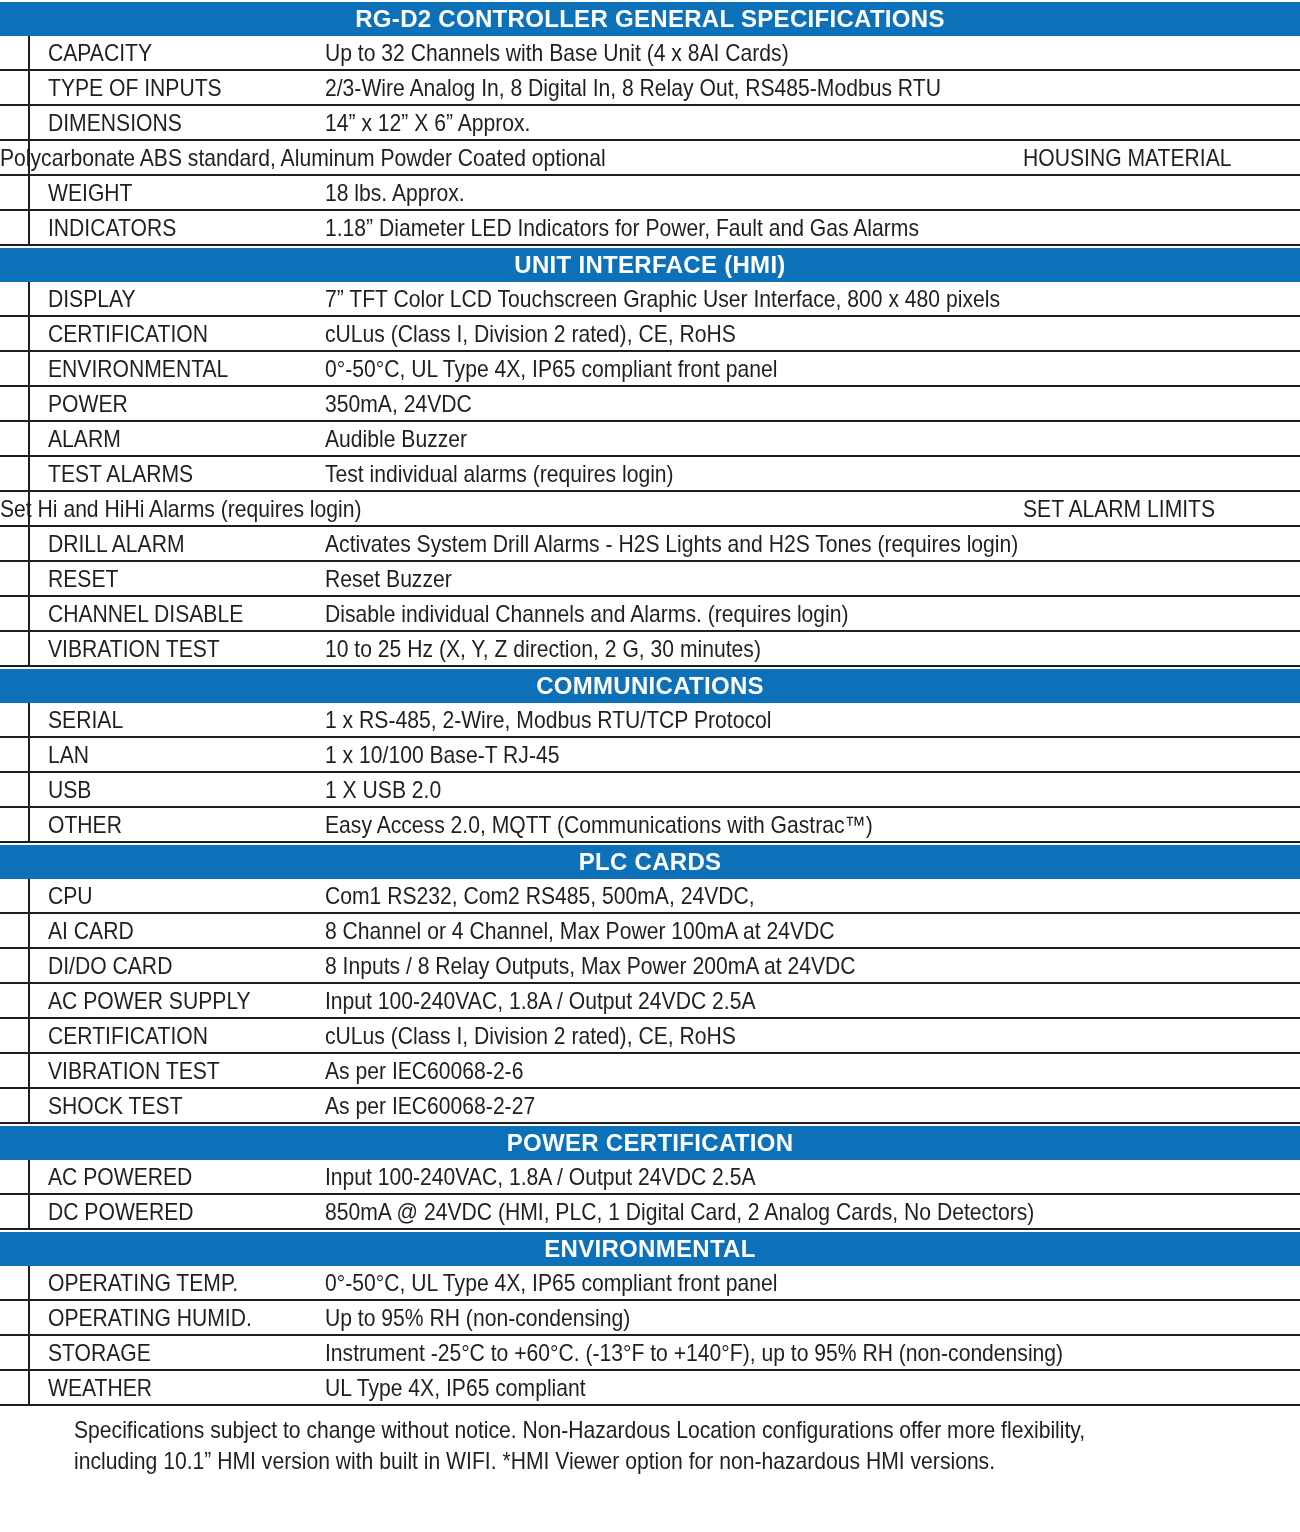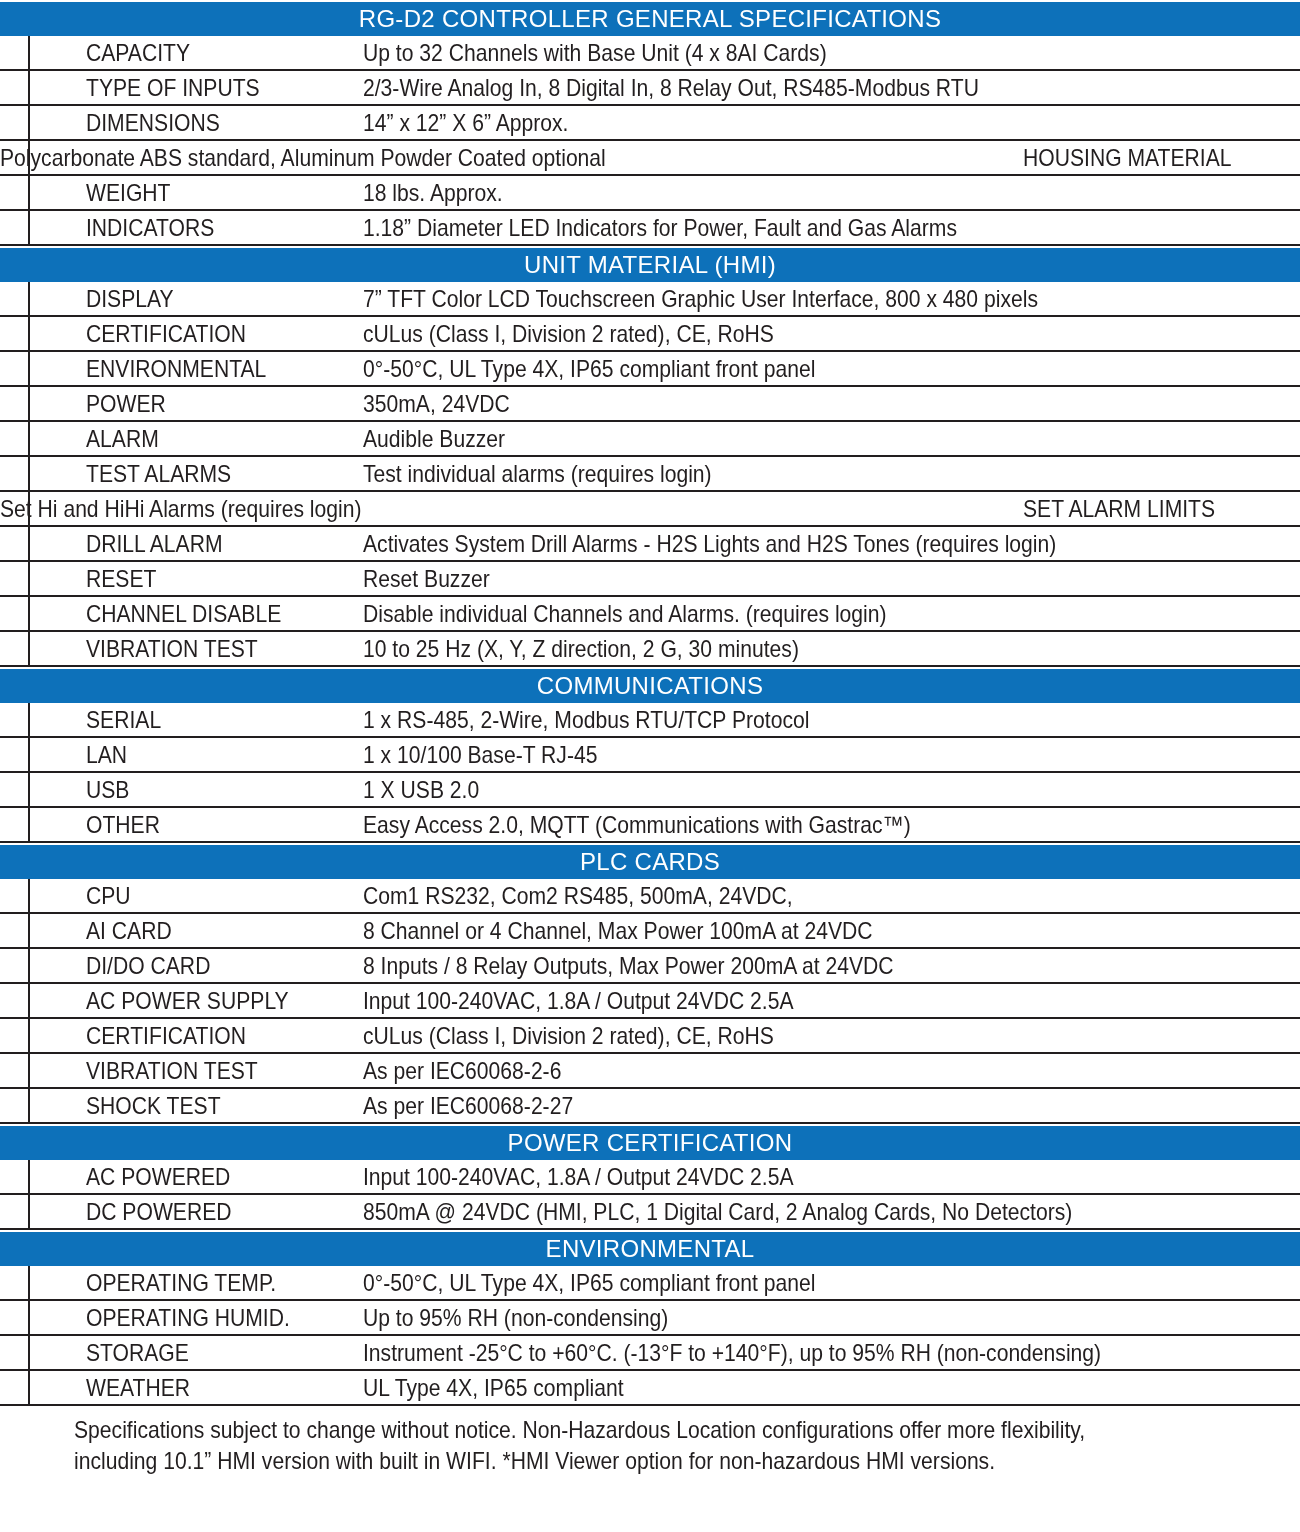--- a/index.html
+++ b/index.html
@@ -4,31 +4,31 @@
 <style>
   html,body{margin:0;padding:0;background:#ffffff;}
   body{width:1300px;height:1532px;overflow:hidden;font-family:"Liberation Sans",sans-serif;}
   .page{width:1300px;padding-top:2px;color:#221e1f;}
   .section-bar{
     height:34px;margin-top:2px;background:#0d71ba;
     display:flex;align-items:center;justify-content:center;
   }
   .section-bar.first{margin-top:0;}
   .section-title{
-    color:#ffffff;font-weight:normal;font-size:24px;letter-spacing:0.3px;white-space:nowrap;
+    color:#ffffff;font-weight:bold;font-size:24px;letter-spacing:0.3px;white-space:nowrap;
   }
   .row{
     height:33px;border-bottom:2px solid #221e1f;position:relative;
     display:flex;align-items:center;background:#ffffff;
   }
   .row::before{
     content:"";position:absolute;left:28px;top:0;bottom:0;width:2px;background:#221e1f;
   }
   .cell{overflow:visible;}
-  .cell.label{flex:none;width:277px;padding-left:86px;}
+  .cell.label{flex:none;width:277px;padding-left:48px;}
   .cell.value{flex:1;}
   .ctext{
     display:inline-block;font-size:24px;line-height:1;
     transform:scaleX(0.88);transform-origin:0 50%;white-space:nowrap;
   }
   .notes-block{padding:8px 0 0 74px;}
   .note-line{height:31px;display:flex;align-items:center;}
 </style>
 </head>
 <body>
@@ -55,21 +55,21 @@
     </div>
     <div class="row">
       <div class="cell label"><span class="ctext">WEIGHT</span></div>
       <div class="cell value"><span class="ctext">18 lbs. Approx.</span></div>
     </div>
     <div class="row">
       <div class="cell label"><span class="ctext">INDICATORS</span></div>
       <div class="cell value"><span class="ctext">1.18” Diameter LED Indicators for Power, Fault and Gas Alarms</span></div>
     </div>
     <div class="section-bar">
-      <span class="section-title">UNIT MATERIAL (HMI)</span>
+      <span class="section-title">UNIT INTERFACE (HMI)</span>
     </div>
     <div class="row">
       <div class="cell label"><span class="ctext">DISPLAY</span></div>
       <div class="cell value"><span class="ctext">7” TFT Color LCD Touchscreen Graphic User Interface, 800 x 480 pixels</span></div>
     </div>
     <div class="row">
       <div class="cell label"><span class="ctext">CERTIFICATION</span></div>
       <div class="cell value"><span class="ctext">cULus (Class I, Division 2 rated), CE, RoHS</span></div>
     </div>
     <div class="row">

